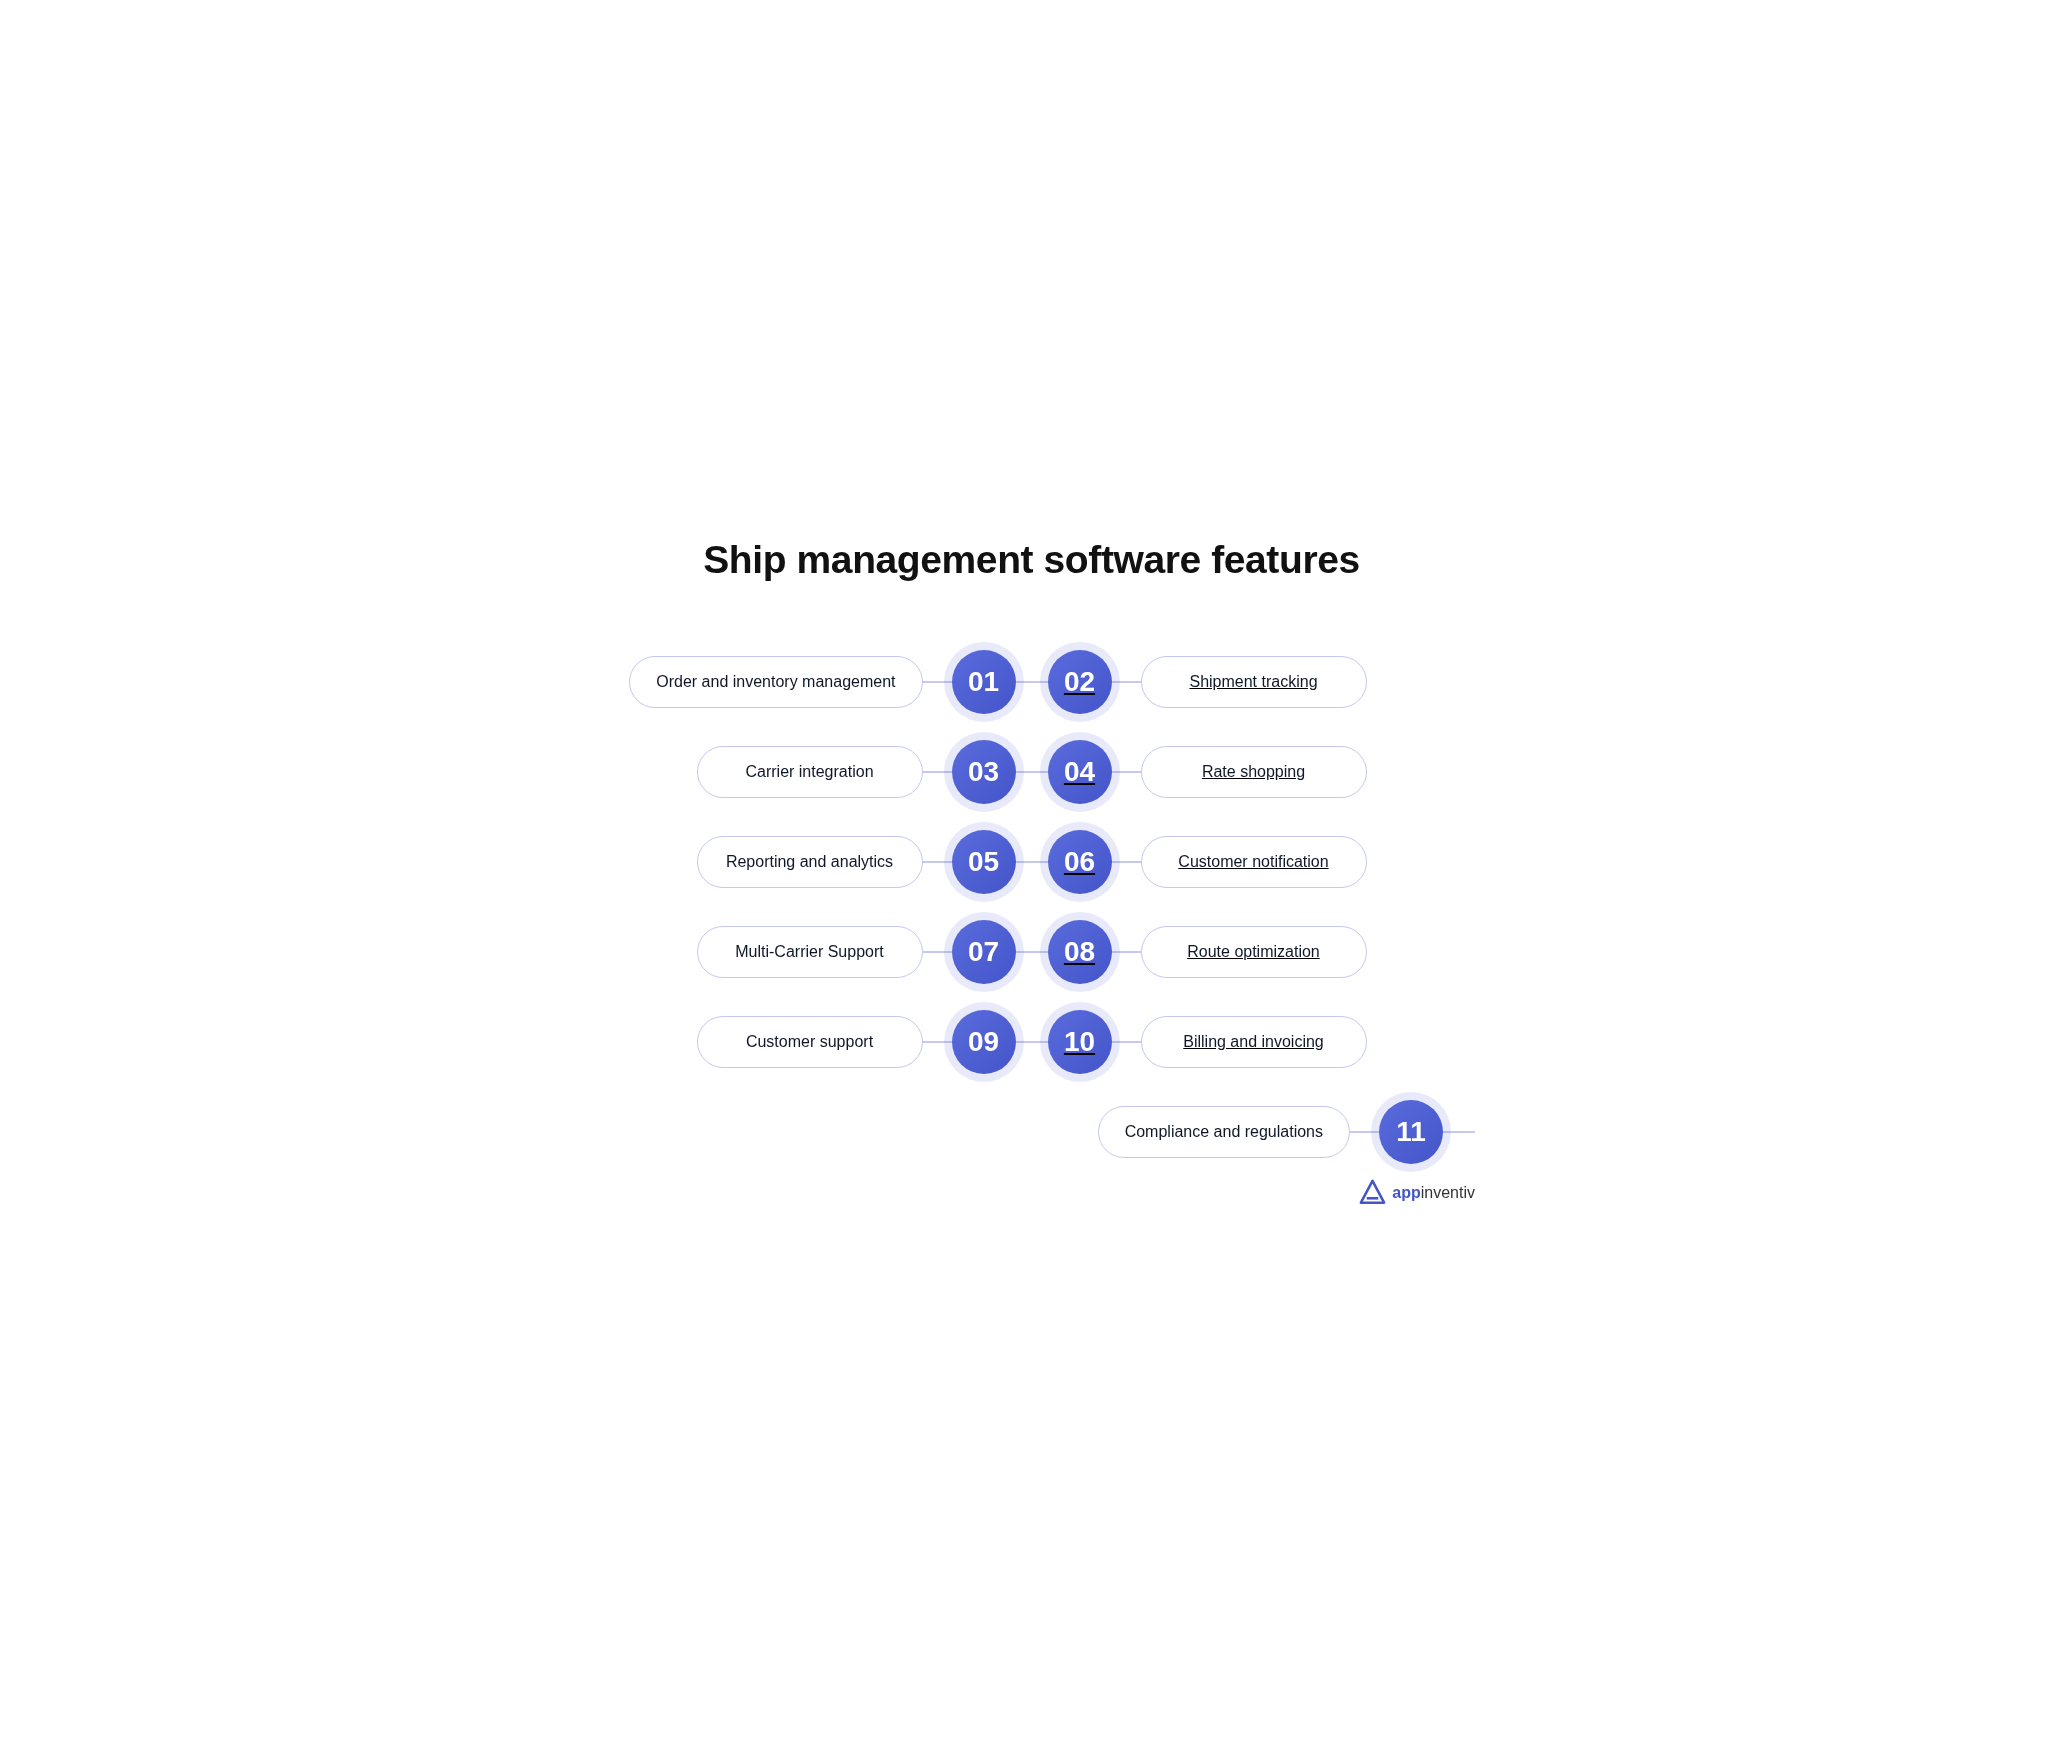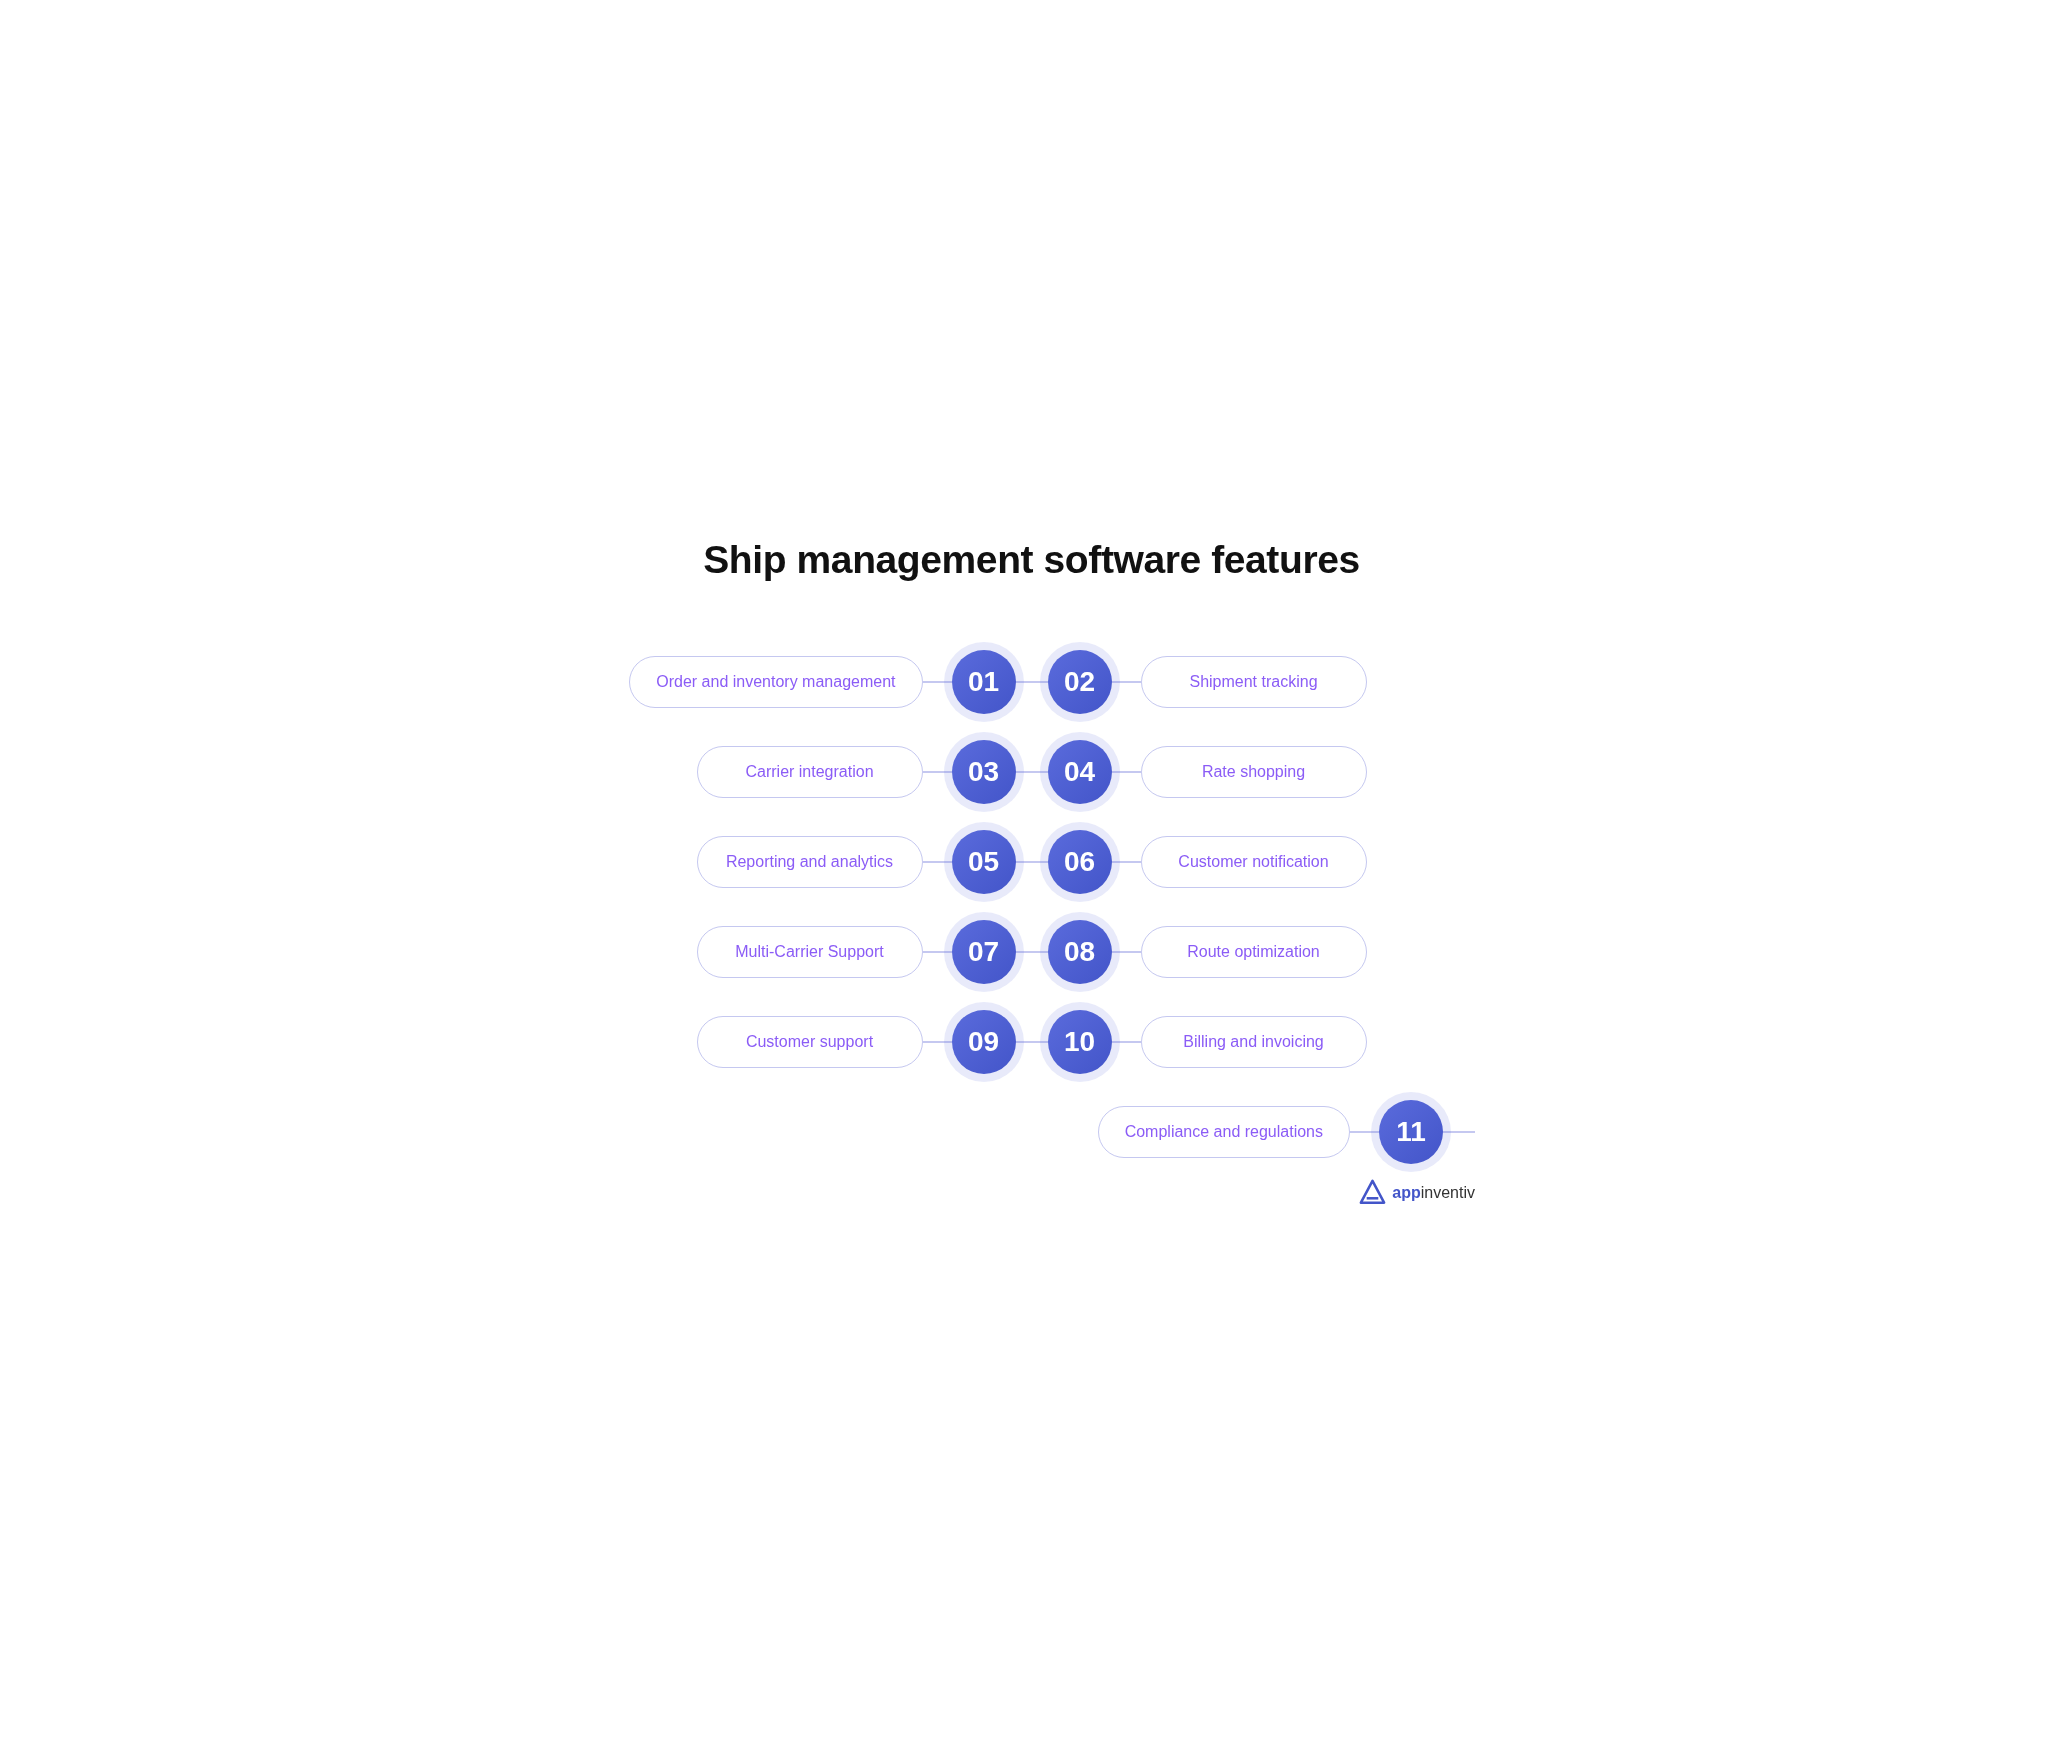--- a/index.html
+++ b/index.html
@@ -23,21 +23,21 @@
       margin-bottom: 68px;
       letter-spacing: -0.4px;
     }
 
     .pill {
       background: #ffffff;
       border: 1.6px solid #c5c8f0;
       border-radius: 40px;
       padding: 14.5px 26px;
       font-size: 16px;
-      color: #8b5cf6;
+      color: #0f172a;
       text-align: center;
       min-width: 226px;
       max-width: 306px;
       line-height: 1.3;
     }
 
     .connector {
       width: 29px;
       height: 2.4px;
       background: #c5c8f0;
@@ -86,20 +86,21 @@
       align-items: center;
       flex: 1;
       justify-content: flex-end;
     }
 
     .right-side {
       display: flex;
       align-items: center;
       flex: 1;
       justify-content: flex-start;
+      text-decoration: underline;
     }
 
     .logo-area {
       display: flex;
       align-items: center;
       justify-content: flex-end;
       width: 100%;
       max-width: 887px;
       margin-top: 14px;
       gap: 5px;

